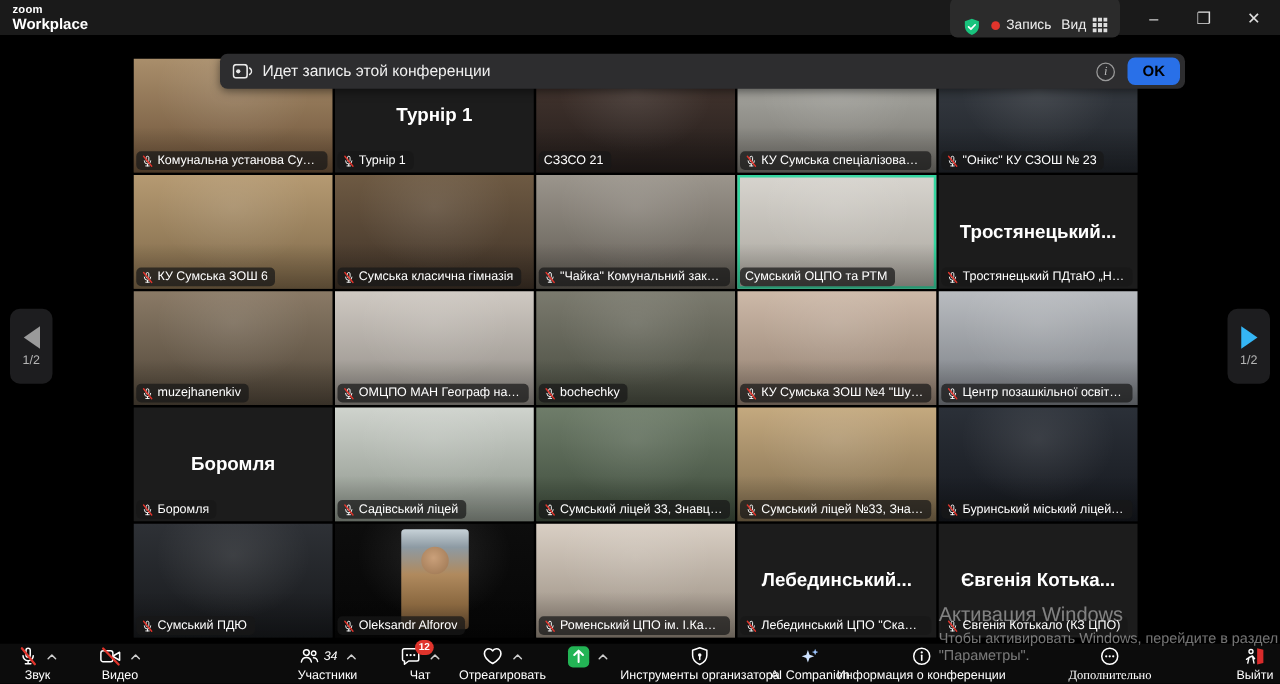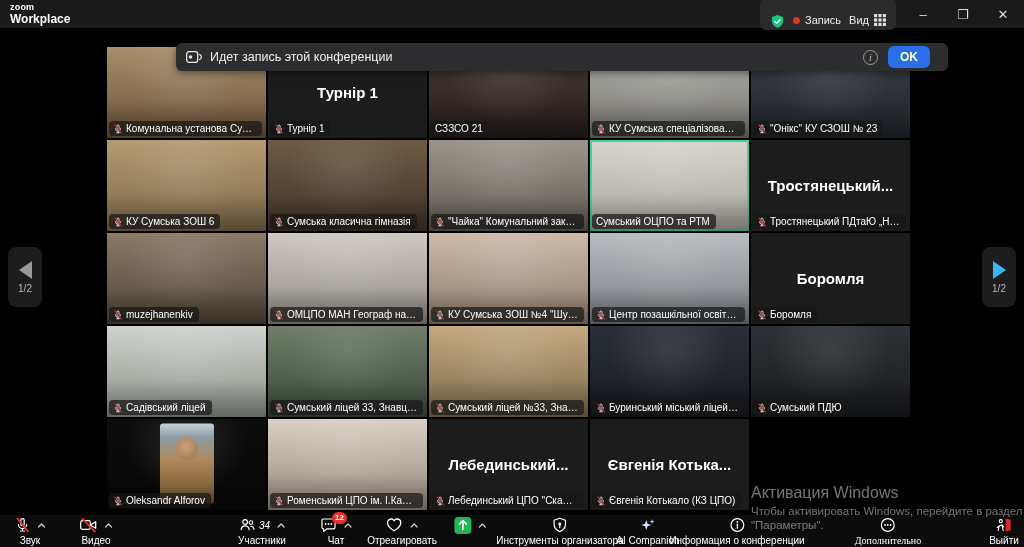--- a/index.html
+++ b/index.html
@@ -24,22 +24,22 @@
 
   
   .banner { position:absolute; left:176px; top:43px; width:772px; height:28px;
             background:#2d2d2f; border-radius:6px; display:flex; align-items:center;
             z-index:30; box-shadow:0 2px 8px rgba(0,0,0,.5); }
   .banner .cam { margin:0 8px 0 10px; }
   .banner .btxt { color:#f0f0f0; font-size:12.5px; flex:1; }
   .banner .info { width:15px; height:15px; border:1px solid #9a9a9a; border-radius:50%;
                   color:#bbb; font-size:10px; line-height:14px; text-align:center;
                   font-style:italic; font-family:"Liberation Serif", serif; margin-right:10px; }
-  .banner .okbtn { background:#2970e8; color:#fef9c3; font-size:12px; font-weight:bold;
-                   border:none; border-radius:6px; padding:4px 12px; margin-right:18px; cursor:pointer;text-align:center; }
+  .banner .okbtn { background:#2970e8; color:#000000; font-size:12px; font-weight:bold;
+                   border:none; border-radius:6px; padding:4px 12px; margin-right:4px; cursor:pointer;text-align:center; }
 
   
   .grid { position:absolute; left:107px; top:47px; width:803px; height:463px;
           display:grid; grid-template-columns:repeat(5,159px); grid-auto-rows:91px;
           gap:2px; z-index:5; }
   .tile { position:relative; overflow:hidden; background:#1c1c1c; }
   .tile:not(.off)::before { content:""; position:absolute; inset:0;
      background:radial-gradient(ellipse at 50% 28%, rgba(255,255,255,.10), rgba(0,0,0,0) 55%),
                 linear-gradient(to top, rgba(0,0,0,.30), rgba(0,0,0,0) 40%); }
   .tile.active { outline:2px solid #35d6a0; outline-offset:-2px; }
@@ -249,20 +249,30 @@
       <div class="tile" style="background: linear-gradient(rgb(207, 201, 194), rgb(143, 138, 132));">
         <div class="pill">
           <svg width="10" height="10" viewBox="0 0 16 16">
  <rect x="6.3" y="1.6" width="3.4" height="7" rx="1.7" fill="none" stroke="#fff" stroke-width="1.2"></rect>
  <path d="M3.9 7.5a4.1 4.1 0 0 0 8.2 0M8 11.6v2.4M5.8 14h4.4" stroke="#fff" stroke-width="1.2" fill="none" stroke-linecap="round"></path>
  <line x1="3" y1="1.6" x2="13.4" y2="14.4" stroke="#e0342c" stroke-width="1.8" stroke-linecap="round"></line>
           </svg>
           <span class="nm">ОМЦПО МАН Географ науковець</span>
         </div>
       </div>
+      <div class="tile" style="background: linear-gradient(rgb(123, 122, 110), rgb(71, 75, 63));">
+        <div class="pill">
+          <svg width="10" height="10" viewBox="0 0 16 16">
+ <rect x="6.3" y="1.6" width="3.4" height="7" rx="1.7" fill="none" stroke="#fff" stroke-width="1.2"></rect>
+ <path d="M3.9 7.5a4.1 4.1 0 0 0 8.2 0M8 11.6v2.4M5.8 14h4.4" stroke="#fff" stroke-width="1.2" fill="none" stroke-linecap="round"></path>
+ <line x1="3" y1="1.6" x2="13.4" y2="14.4" stroke="#e0342c" stroke-width="1.8" stroke-linecap="round"></line>
+          </svg>
+          <span class="nm">bochechky</span>
+        </div>
+      </div>
       <div class="tile" style="background: linear-gradient(rgb(205, 185, 168), rgb(143, 125, 110));">
         <div class="pill">
           <svg width="10" height="10" viewBox="0 0 16 16">
  <rect x="6.3" y="1.6" width="3.4" height="7" rx="1.7" fill="none" stroke="#fff" stroke-width="1.2"></rect>
  <path d="M3.9 7.5a4.1 4.1 0 0 0 8.2 0M8 11.6v2.4M5.8 14h4.4" stroke="#fff" stroke-width="1.2" fill="none" stroke-linecap="round"></path>
  <line x1="3" y1="1.6" x2="13.4" y2="14.4" stroke="#e0342c" stroke-width="1.8" stroke-linecap="round"></line>
           </svg>
           <span class="nm">КУ Сумська ЗОШ №4 "Шукачі Скар...</span>
         </div>
       </div>

